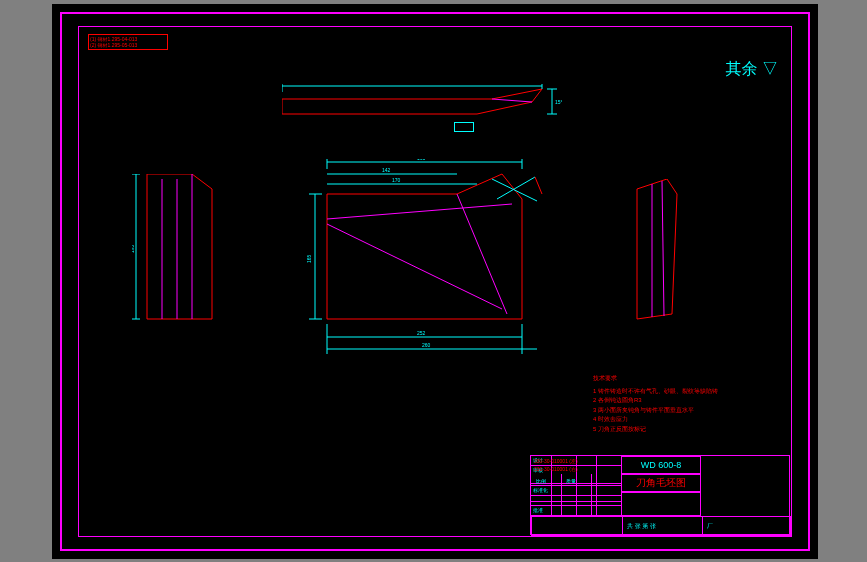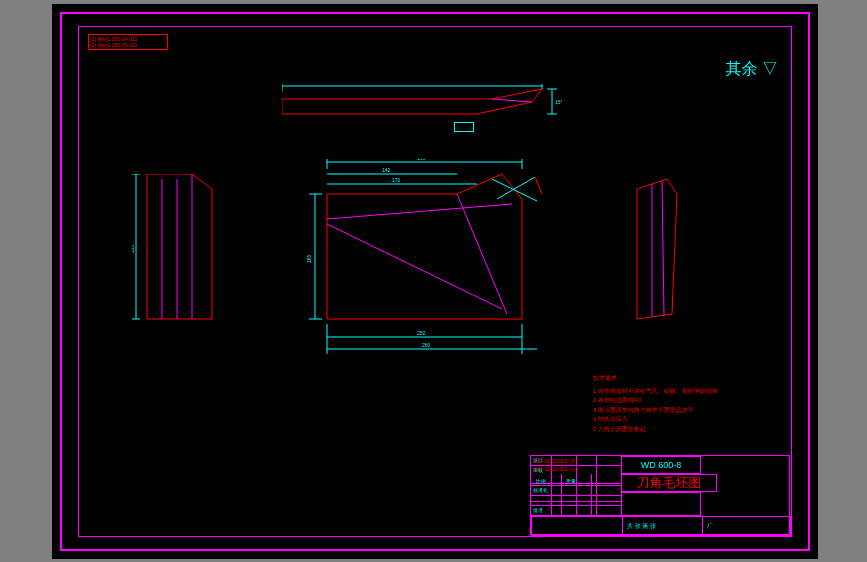--- a/index.html
+++ b/index.html
@@ -18,21 +18,21 @@
 .red{stroke:red}
 .cyan{stroke:cyan}
 .magenta{stroke:magenta}
 text{font-size:6px;fill:cyan}
 .dim-text{fill:cyan;font-size:5px}
 .tech-notes{position:absolute;right:45px;top:370px;width:180px;color:red;font-size:6px;line-height:1.6}
 .tech-title{margin-bottom:3px}
 .title-block{position:absolute;right:28px;bottom:24px;width:260px;height:80px;border:1px solid magenta}
 .tb-cell{position:absolute;border:1px solid magenta;color:cyan;font-size:6px;display:flex;align-items:center;justify-content:center}
 .tb-main{left:90px;top:0;width:80px;height:18px;font-size:9px}
-.tb-name{left:90px;top:18px;width:96px;height:18px;color:red;font-size:13px}
+.tb-name{left:90px;top:18px;width:80px;height:18px;color:red;font-size:10px}
 .tb-left{left:0;top:0;width:90px;height:80px}
 .tb-right{left:170px;top:0;width:90px;height:80px}
 .tb-bottom{left:0;top:60px;width:260px;height:20px}
 .tb-row{position:absolute;left:0;width:90px;height:10px;border-bottom:1px solid magenta}
 .tb-col{position:absolute;top:0;height:60px;border-right:1px solid magenta}
 .small-rect{position:absolute;border:1px solid cyan;left:402px;top:118px;width:20px;height:10px}
 </style>
 </head>
 <body>
 

